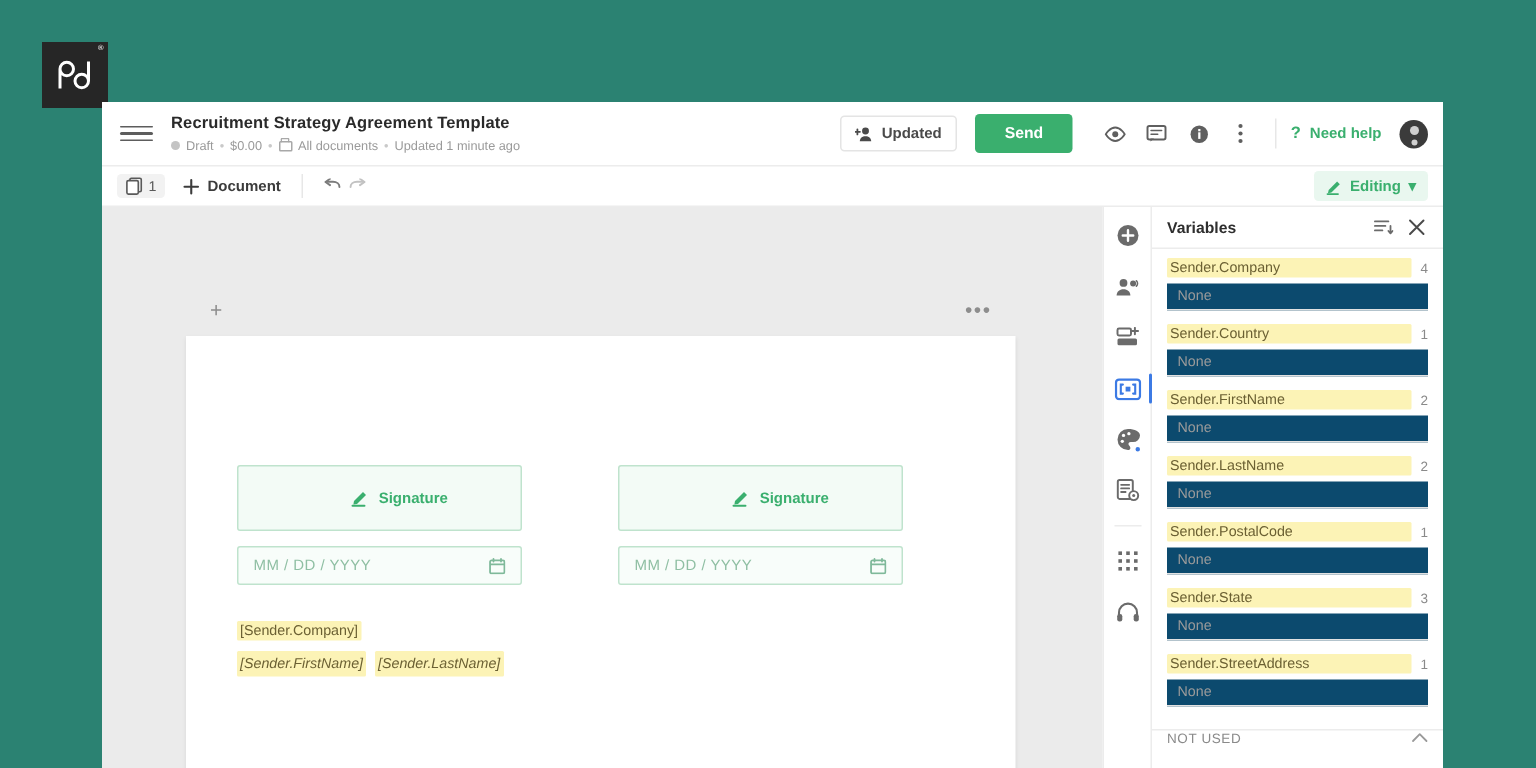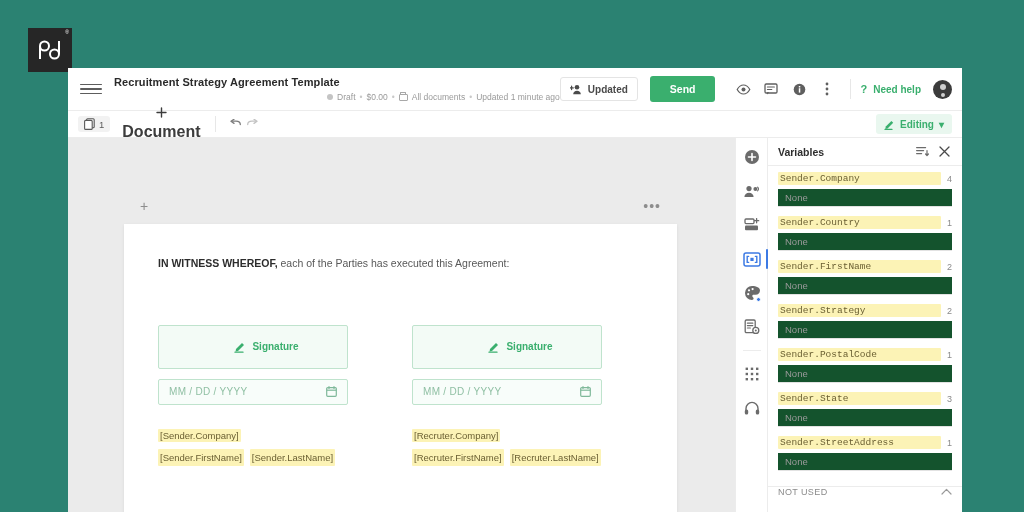--- a/index.html
+++ b/index.html
@@ -43,21 +43,21 @@
   .hamburger { width: 22px; display:flex; flex-direction: column; gap: 3px; cursor:pointer; flex:0 0 auto;}
   .hamburger i { display:block; height:1.5px; background:#5d5d5d; border-radius:1px;}
   .doc-meta { margin-left: 12px; flex: 1 1 auto; min-width:0;}
   .doc-title {
     font-size: 11px; font-weight: bold; color: #2a2a2a;
     letter-spacing: .1px; line-height: 13px; white-space: nowrap;
   }
   .doc-sub {
     margin-top: 3px;
     font-size: 8.5px; color: #9a9a9a;
-    display: flex; align-items: center; gap: 4px; white-space: nowrap; justify-content: flex-end;
+    display: flex; align-items: center; gap: 4px; white-space: nowrap;
   }
   .doc-sub .dot-status {
     width: 6px; height: 6px; border-radius: 50%;
     background: #c4c4c4; display: inline-block;
   }
   .doc-sub .sep { color: #c9c9c9; }
   .folder-ic { display:inline-block; width:9px;height:7px;border:1.2px solid #a8a8a8;border-radius:1px;position:relative;}
   .folder-ic::before{content:"";position:absolute;top:-3px;left:0;width:4px;height:2px;border:1.2px solid #a8a8a8;border-bottom:none;border-radius:1px 1px 0 0;}
 
   .hdr-actions { display: flex; align-items: center; gap: 0px; flex:0 0 auto;}
@@ -105,21 +105,21 @@
     display: flex; align-items: center; padding: 0 10px;
     background: #fff; position: relative;
   }
   .pagecount {
     display:flex; align-items:center; gap:4px;
     background:#f2f2f2; border-radius:3px; padding: 2px 6px;
     font-size: 9.5px; color:#5a5a5a; cursor:pointer;
   }
   .btn-adddoc {
     display: flex; align-items: center; gap: 5px;
-    margin-left: 12px; font-size: 16px; font-weight: bold; color: #3c3c3c; cursor:pointer;flex-direction:column;
+    margin-left: 12px; font-size: 10px; font-weight: bold; color: #3c3c3c; cursor:pointer;
   }
   .tb-div { width:1px; height:16px; background:#e7e7e7; margin-left: 14px; margin-right: 10px;}
   .undo, .redo { width:18px;height:18px;display:flex;align-items:center;justify-content:center;cursor:pointer;color:#7c7c7c;}
   .editing-pill {
     margin-left: auto; display:flex; align-items:center; gap:5px;
     background:#e9f7ef; color:#3aaf6e; border-radius:3px;
     height:20px; padding: 0 8px; font-size:10px; font-weight:bold; cursor:pointer;
   }
 
   
@@ -166,21 +166,21 @@
   .date-box {
     margin-top: 10px; height: 26px; border:1px solid #bfe3cd; background:#f8fdfa;
     border-radius:2px; display:flex; align-items:center; justify-content:space-between;
     padding: 0 10px; color:#8fbfa3; font-size:10px; cursor:pointer; letter-spacing:.3px;
   }
   .var-lines { margin-top: 16px; line-height:1.62; }
   .var-tag {
     background:#fcf3b6; color:#6b6033; font-size:9.5px;
     padding: 1px 2px; border-radius:1px; white-space:nowrap;
   }
-  .var-lines .row2 { margin-top:2px; display:flex; gap:6px; }
+  .var-lines .row2 { margin-top:2px; display:flex; gap:6px;font-style:italic; }
 
   
   .rail {
     width: 32px; background:#fff; border-left:1px solid #ececec;
     display:flex; flex-direction:column; align-items:center;
     padding-top: 8px; gap: 12px; flex:0 0 32px;
   }
   .rail-ic {
     width: 22px; height: 22px;
     display:flex; align-items:center; justify-content:center;
@@ -203,25 +203,25 @@
     height: 28px; display:flex; align-items:center;
     padding: 0 10px; border-bottom:1px solid #ececec;
   }
   .panel-title { font-size:10.5px; font-weight:bold; color:#2e2e2e; flex:1; }
   .panel-ic { width:16px;height:16px;display:flex;align-items:center;justify-content:center;color:#6b6b6b;cursor:pointer;margin-left:6px;}
   .panel-list { flex:1; overflow:hidden; padding: 6px 10px 0 10px; }
   .v-item { margin-bottom: 9px; }
   .v-row { display:flex; align-items:center; }
   .v-name {
     background:#fcf3b6; color:#6b6033; font-size:9.5px;
-    padding: 1px 2px; border-radius:1px; flex:1; white-space:nowrap; overflow:hidden;font-family:Liberation Mono, monospace;
+    padding: 1px 2px; border-radius:1px; flex:1; white-space:nowrap; overflow:hidden;
   }
   .v-count { font-size:9px; color:#8a8a8a; margin-left:6px; }
   .v-input {
-    margin-top: 4px; height: 18px; background:#14532d;
+    margin-top: 4px; height: 18px; background:#0c4a6e;
     border-bottom:1px solid #e2e2e2;
     display:flex; align-items:center; padding: 0 7px;
     font-size:9.5px; color:#9a9a9a; cursor:text;
   }
   .panel-foot {
     border-top:1px solid #ececec; height: 26px;
     display:flex; align-items:flex-start; padding: 0 10px;
     font-size:9px; color:#8a8a8a; letter-spacing:.4px;
   }
   .panel-foot .lbl { flex:1; }
@@ -357,23 +357,20 @@
 
     <div class="canvas">
 
 
       <div class="page-gap">
         <span class="gap-plus">+</span>
         <span class="gap-dots">•••</span>
       </div>
 
       <div class="page">
-        <div class="witness">
-          <b>IN WITNESS WHEREOF,</b><span> each of the Parties has executed this Agreement:</span>
-        </div>
 
         <div class="sign-row">
 
           <div class="sign-col">
             <div class="sign-box">
               <svg width="12" height="12" viewBox="0 0 12 12">
                 <path d="M2 8 L8 2 l2 2 -6 6 -2.4.4z" fill="#3aaf6e"></path>
                 <path d="M1 11.2h8" stroke="#3aaf6e" stroke-width="1.3" stroke-linecap="round"></path>
               </svg>
               <span>Signature</span>
@@ -404,27 +401,20 @@
               <span>Signature</span>
             </div>
             <div class="date-box">
               <span>MM / DD / YYYY</span>
               <svg width="11" height="11" viewBox="0 0 11 11">
                 <rect x="0.7" y="1.6" width="9.6" height="8.7" rx="1" fill="none" stroke="#7fb99a" stroke-width="1.2"></rect>
                 <path d="M0.7 4.2h9.6" stroke="#7fb99a" stroke-width="1.2"></path>
                 <path d="M3 0.6v1.8M8 0.6v1.8" stroke="#7fb99a" stroke-width="1.2" stroke-linecap="round"></path>
               </svg>
             </div>
-            <div class="var-lines">
-              <div><span class="var-tag">[Recruter.Company]</span></div>
-              <div class="row2">
-                <span class="var-tag">[Recruter.FirstName]</span>
-                <span class="var-tag">[Recruter.LastName]</span>
-              </div>
-            </div>
           </div>
 
         </div>
       </div>
 
     </div>
 
     <div class="rail">
       <div class="rail-ic">
         <svg width="16" height="16" viewBox="0 0 16 16">
@@ -529,21 +519,21 @@
         </div>
         <div class="v-item">
           <div class="v-row">
             <span class="v-name">Sender.FirstName</span>
             <span class="v-count">2</span>
           </div>
           <div class="v-input">None</div>
         </div>
         <div class="v-item">
           <div class="v-row">
-            <span class="v-name">Sender.Strategy</span>
+            <span class="v-name">Sender.LastName</span>
             <span class="v-count">2</span>
           </div>
           <div class="v-input">None</div>
         </div>
         <div class="v-item">
           <div class="v-row">
             <span class="v-name">Sender.PostalCode</span>
             <span class="v-count">1</span>
           </div>
           <div class="v-input">None</div>

